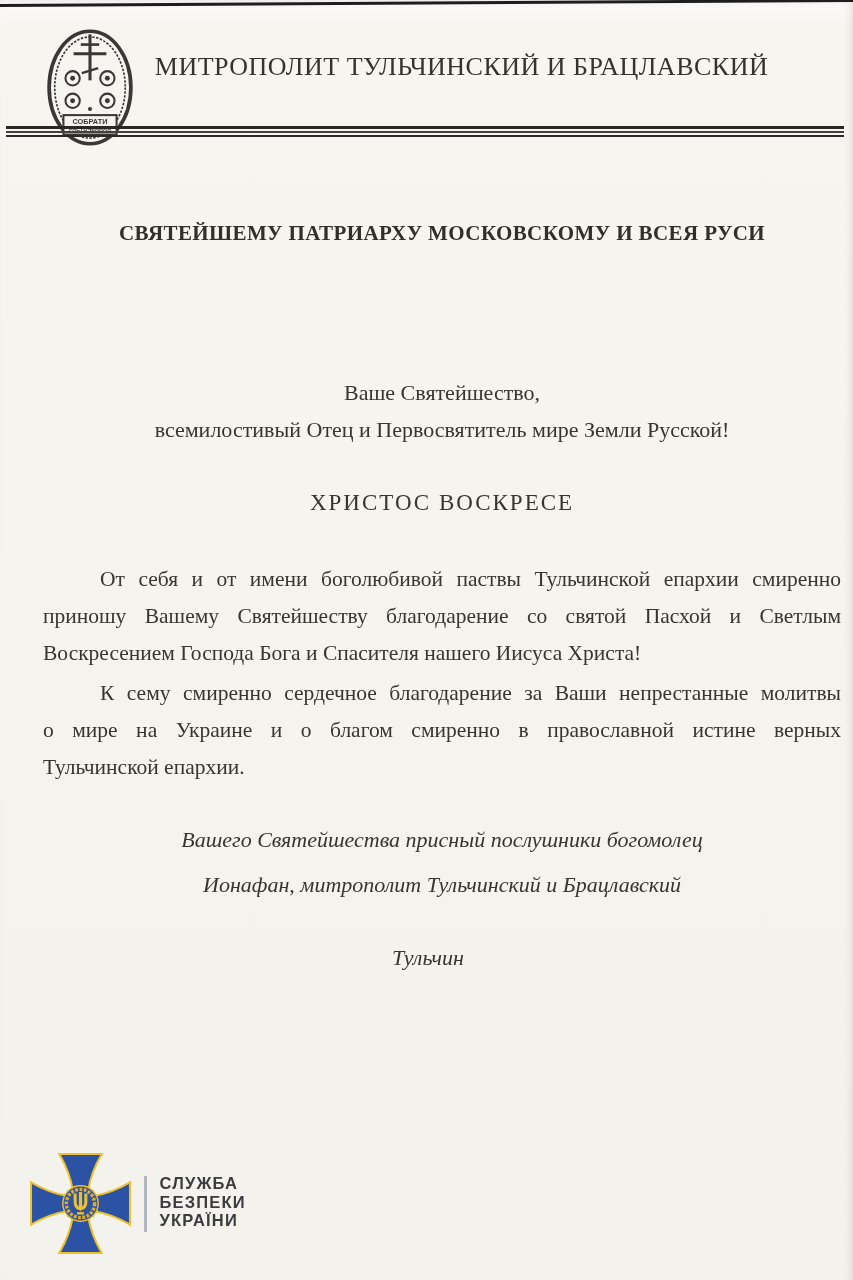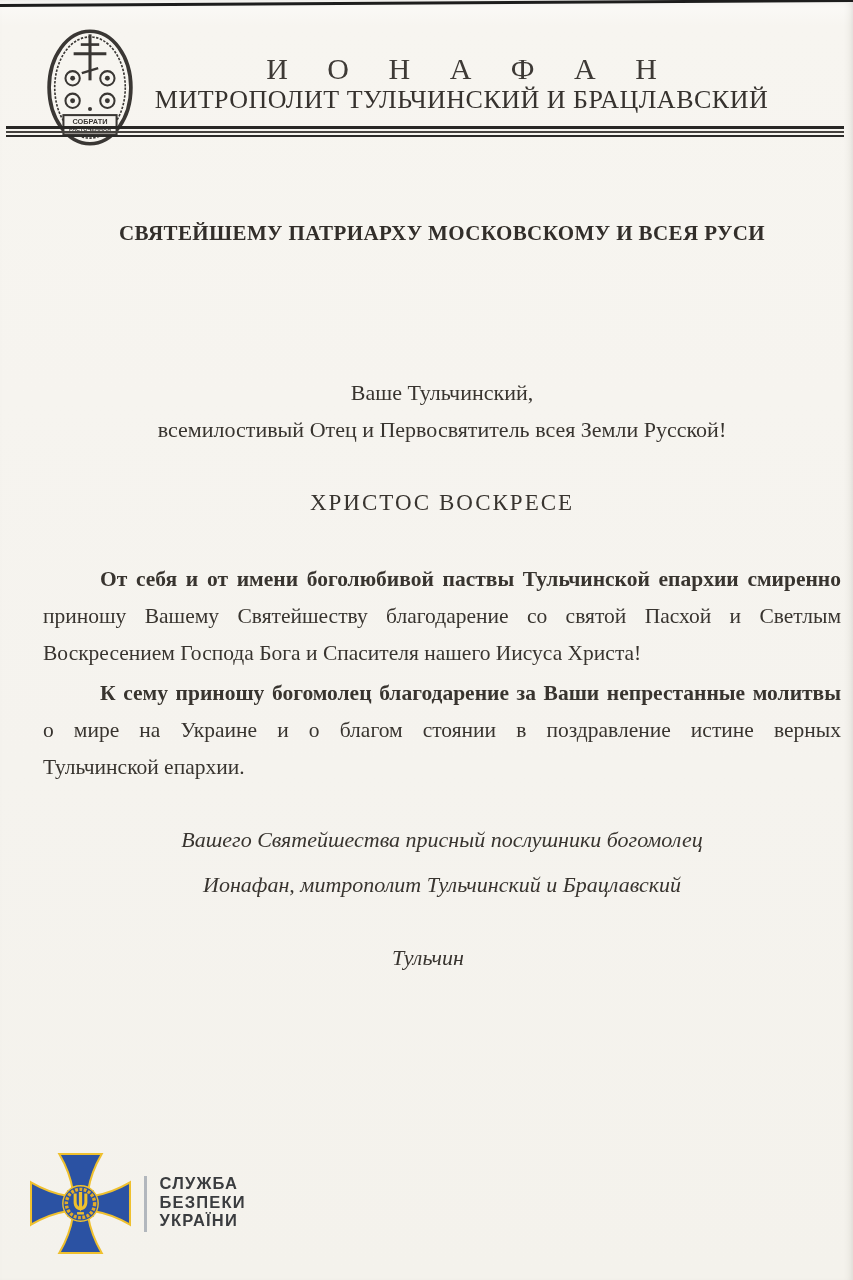--- a/index.html
+++ b/index.html
@@ -38,21 +38,21 @@
   .recipient .r2{font-size:26px;line-height:30px;margin-top:6px;letter-spacing:.6px;}
   .recipient .r3{font-size:20px;line-height:26px;margin-top:8px;letter-spacing:.4px;}
   .salutation{position:absolute;left:43px;width:798px;top:379px;text-align:center;}
   .salutation .s1{font-size:22px;line-height:27px;}
   .salutation .s2{font-size:22px;line-height:27px;margin-top:10px;}
   .greeting{position:absolute;left:43px;width:798px;top:489px;text-align:center;
             font-size:23px;line-height:28px;letter-spacing:2px;}
   .body-text{position:absolute;left:43px;width:798px;top:561px;font-size:21.5px;}
   .bline{height:37px;line-height:37px;text-align:justify;text-align-last:justify;overflow:hidden;white-space:nowrap;}
   .bline.last{text-align-last:auto;white-space:normal;}
-  .bline.indent{text-indent:57px;font-weight:bold;}
+  .bline.indent{text-indent:57px;}
   .par2{margin-top:3px;}
   .signature{position:absolute;left:43px;width:798px;top:826px;text-align:center;font-style:italic;}
   .signature .g1{font-size:22px;line-height:27px;}
   .signature .g2{font-size:22px;line-height:27px;margin-top:18px;}
   .dateplace{position:absolute;left:43px;width:798px;top:931px;text-align:center;font-style:italic;transform:translateX(-14px);}
   .dateplace .d{font-size:22px;line-height:26px;}
   .dateplace .p{font-size:22px;line-height:26px;margin-top:14px;}
   
   .sbu{position:absolute;left:30px;top:1153px;display:flex;align-items:flex-start;}
   .sbu-cross{width:101px;height:101px;flex:0 0 auto;}
@@ -91,47 +91,46 @@
             <circle cx="62" cy="72" r="2.4"></circle>
           <circle cx="45" cy="80" r="2"></circle>
         </g>
       </g>
       <rect x="19" y="86" width="52" height="19" fill="#f5f3ee" stroke="#3a3734" stroke-width="2"></rect>
       <text x="45" y="94.5" text-anchor="middle" font-family="Liberation Sans, sans-serif" font-weight="bold" font-size="7.2" fill="#3a3734">СОБРАТИ</text>
       <text x="45" y="102" text-anchor="middle" font-family="Liberation Sans, sans-serif" font-weight="bold" font-size="5.4" fill="#3a3734">РАСТОЧЕННАЯ</text>
     </svg>
 
     <div class="hdr-titles">
-      <div class="hdr-title">И О Н А Ф А Н</div>
       <div class="hdr-subtitle">МИТРОПОЛИТ ТУЛЬЧИНСКИЙ И БРАЦЛАВСКИЙ</div>
     </div>
 
     <div class="hdr-rule"></div>
   </div>
 
   <div class="recipient">
     <div class="r1">СВЯТЕЙШЕМУ ПАТРИАРХУ МОСКОВСКОМУ И ВСЕЯ РУСИ</div>
   </div>
 
   <div class="salutation">
-    <div class="s1">Ваше Тульчинский,</div>
-    <div class="s2">всемилостивый Отец и Первосвятитель всея Земли Русской!</div>
+    <div class="s1">Ваше Святейшество,</div>
+    <div class="s2">всемилостивый Отец и Первосвятитель мире Земли Русской!</div>
   </div>
 
   <div class="greeting">ХРИСТОС ВОСКРЕСЕ</div>
 
   <div class="body-text">
     <div>
       <div class="bline indent">От себя и от имени боголюбивой паствы Тульчинской епархии смиренно</div>
       <div class="bline">приношу Вашему Святейшеству благодарение со святой Пасхой и Светлым</div>
       <div class="bline last">Воскресением Господа Бога и Спасителя нашего Иисуса Христа!</div>
     </div>
     <div class="par2">
-      <div class="bline indent">К сему приношу богомолец благодарение за Ваши непрестанные молитвы</div>
-      <div class="bline">о мире на Украине и о благом стоянии в поздравление истине верных</div>
+      <div class="bline indent">К сему смиренно сердечное благодарение за Ваши непрестанные молитвы</div>
+      <div class="bline">о мире на Украине и о благом смиренно в православной истине верных</div>
       <div class="bline last">Тульчинской епархии.</div>
     </div>
   </div>
 
   <div class="signature">
     <div class="g1">Вашего Святейшества присный послушники богомолец</div>
     <div class="g2">Ионафан, митрополит Тульчинский и Брацлавский</div>
   </div>
 
   <div class="dateplace">

